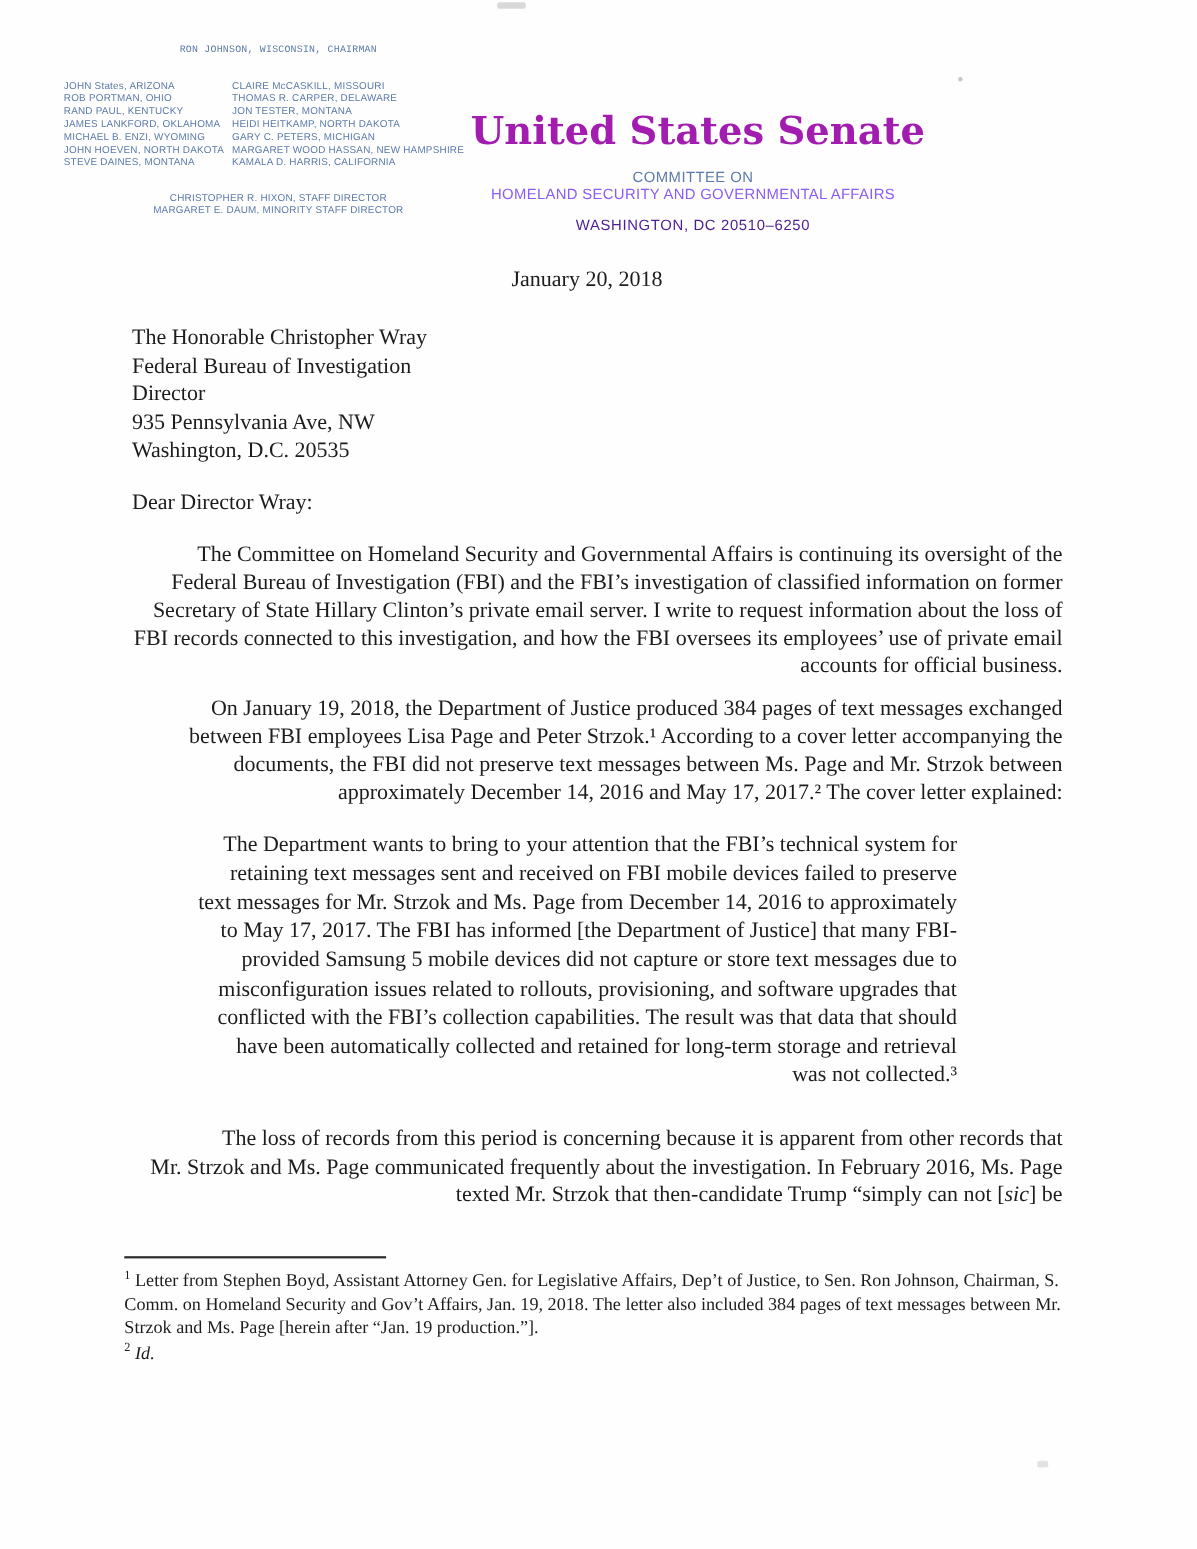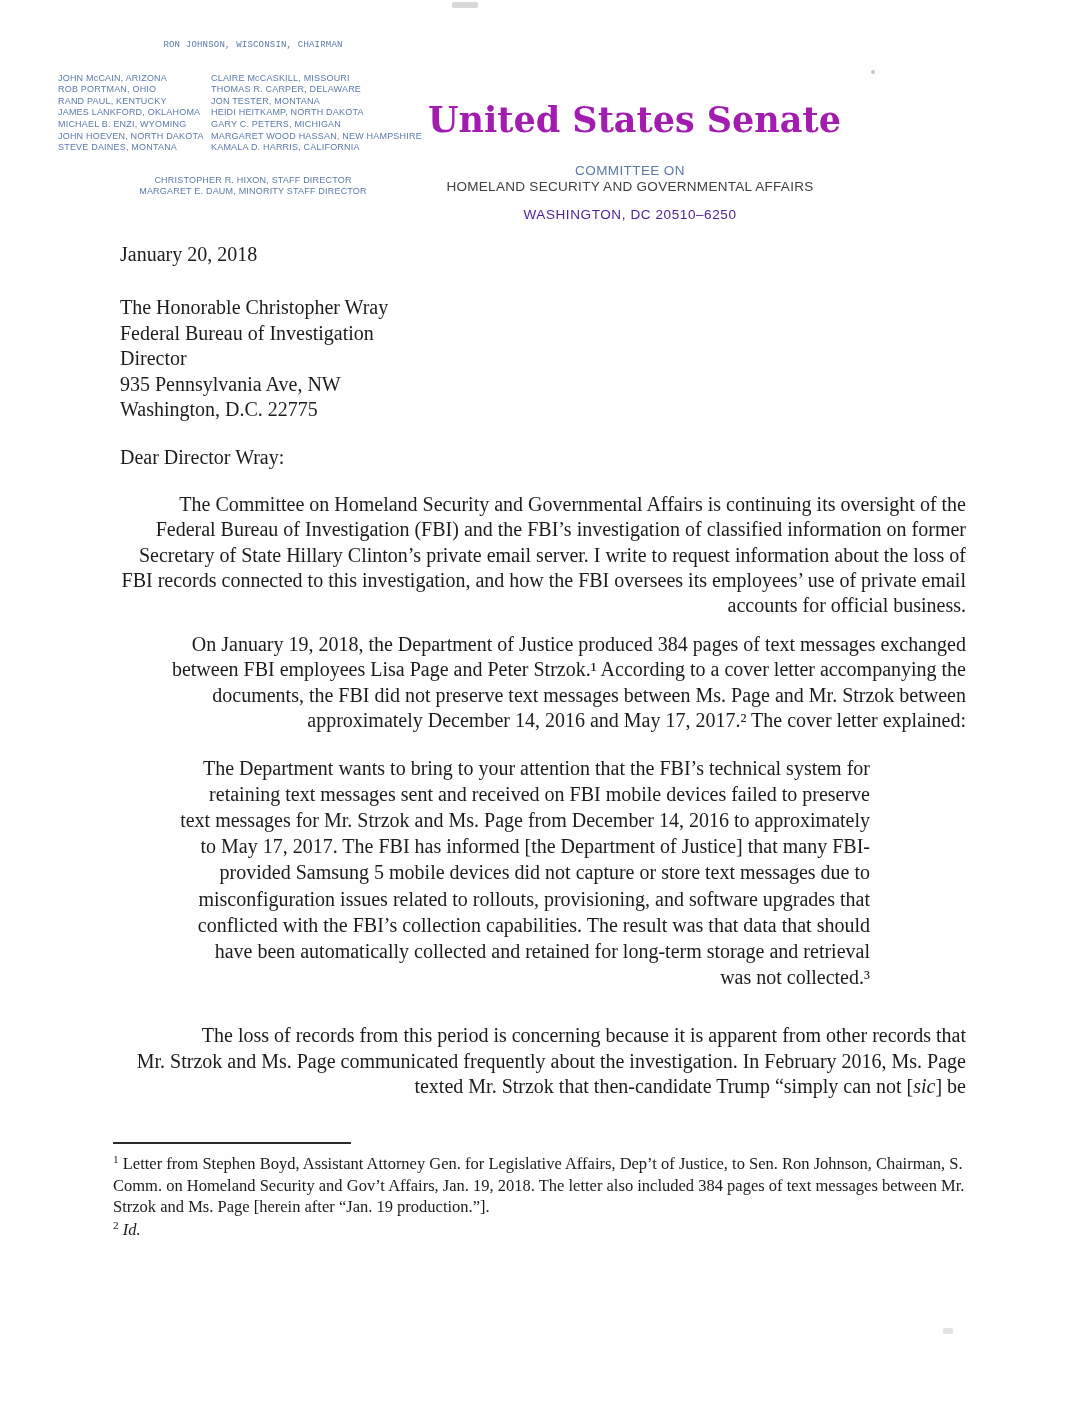--- a/index.html
+++ b/index.html
@@ -32,38 +32,38 @@
     position:absolute; left:428px; top:101px; width:404px;
     text-align:center; color:#3c69a4;
   }
   .senate-title {
     font-family:"DejaVu Serif", serif; font-weight:bold;
     font-size:35px; line-height:38px; color:#a21caf;
     letter-spacing:0px; white-space:nowrap;
   }
   .committee-on {
     font-family:"Liberation Sans", sans-serif; font-size:13.5px;
-    line-height:15px; margin-top:24px; letter-spacing:0.4px; color:#5b7aa9;
+    line-height:15px; margin-top:14px; letter-spacing:0.4px; color:#5b7aa9;
   }
   .committee-name {
     font-family:"Liberation Sans", sans-serif; font-size:13.5px;
-    line-height:15px; margin-top:1px; letter-spacing:0.3px; color:#404040;
+    line-height:15px; margin-top:1px; letter-spacing:0.3px; color:#8b5cf6;
     white-space:nowrap;
   }
   .lh-city {
     font-family:"Liberation Sans", sans-serif; font-size:13.5px;
     margin-top:13px; letter-spacing:0.6px; color:#4c1d95;
   }
 
   
   .letter {
     position:absolute; left:120px; top:242px; width:846px;
     font-size:20px; line-height:25.4px;
   }
-  .date-line { }
+  .date-line { margin-left:345px; }
   .recipient { margin-top:28px; }
   .salutation { margin-top:23px; }
   .para { margin:0; text-indent:58px; text-align:right; }
   .p1 { margin-top:21px; }
   .p2 { margin-top:13px; }
   .quote {
     margin:21px 96px 0 60px; text-indent:0; line-height:26.2px;
   }
   .p3 { margin-top:33px; }
   .it { font-style:italic; }
@@ -84,21 +84,21 @@
 <div class="page">
 
   <div class="artifact a1"></div>
   <div class="artifact a2"></div>
   <div class="artifact a3"></div>
 
   <div class="lh-left">
     <div class="lh-chairman">RON JOHNSON, WISCONSIN, CHAIRMAN</div>
     <div class="lh-cols">
       <div class="lh-col1">
-        <div class="lh-member">JOHN McCAIN, ARIZONA</div>
+        <div class="lh-member">JOHN States, ARIZONA</div>
         <div class="lh-member">ROB PORTMAN, OHIO</div>
         <div class="lh-member">RAND PAUL, KENTUCKY</div>
         <div class="lh-member">JAMES LANKFORD, OKLAHOMA</div>
         <div class="lh-member">MICHAEL B. ENZI,  WYOMING</div>
         <div class="lh-member">JOHN HOEVEN, NORTH DAKOTA</div>
         <div class="lh-member">STEVE DAINES, MONTANA</div>
       </div>
       <div class="lh-col2">
         <div class="lh-member">CLAIRE McCASKILL, MISSOURI</div>
         <div class="lh-member">THOMAS R. CARPER, DELAWARE</div>
@@ -123,21 +123,21 @@
   </div>
 
   <div class="letter">
     <div class="date-line">January 20, 2018</div>
 
     <div class="recipient">
       <div>The Honorable Christopher Wray</div>
       <div>Federal Bureau of Investigation</div>
       <div>Director</div>
       <div>935 Pennsylvania Ave, NW</div>
-      <div>Washington, D.C. 22775</div>
+      <div>Washington, D.C. 20535</div>
     </div>
 
     <div class="salutation">Dear Director Wray:</div>
 
     <p class="para p1">The Committee on Homeland Security and Governmental Affairs is continuing its oversight of the Federal Bureau of Investigation (FBI) and the FBI’s investigation of classified information on former Secretary of State Hillary Clinton’s private email server.  I write to request information about the loss of FBI records connected to this investigation, and how the FBI oversees its employees’ use of private email accounts for official business.</p>
 
     <p class="para p2">On January 19, 2018, the Department of Justice produced 384 pages of text messages exchanged between FBI employees Lisa Page and Peter Strzok.¹  According to a cover letter accompanying the documents, the FBI did not preserve text messages between Ms. Page and Mr. Strzok between approximately December 14, 2016 and May 17, 2017.²  The cover letter explained:</p>
 
     <p class="para quote">The Department wants to bring to your attention that the FBI’s technical system for retaining text messages sent and received on FBI mobile devices failed to preserve text messages for Mr. Strzok and Ms. Page from December 14, 2016 to approximately to May 17, 2017.  The FBI has informed [the Department of Justice] that many FBI-provided Samsung 5 mobile devices did not capture or store text messages due to misconfiguration issues related to rollouts, provisioning, and software upgrades that conflicted with the FBI’s collection capabilities.  The result was that data that should have been automatically collected and retained for long-term storage and retrieval was not collected.³</p>
 

